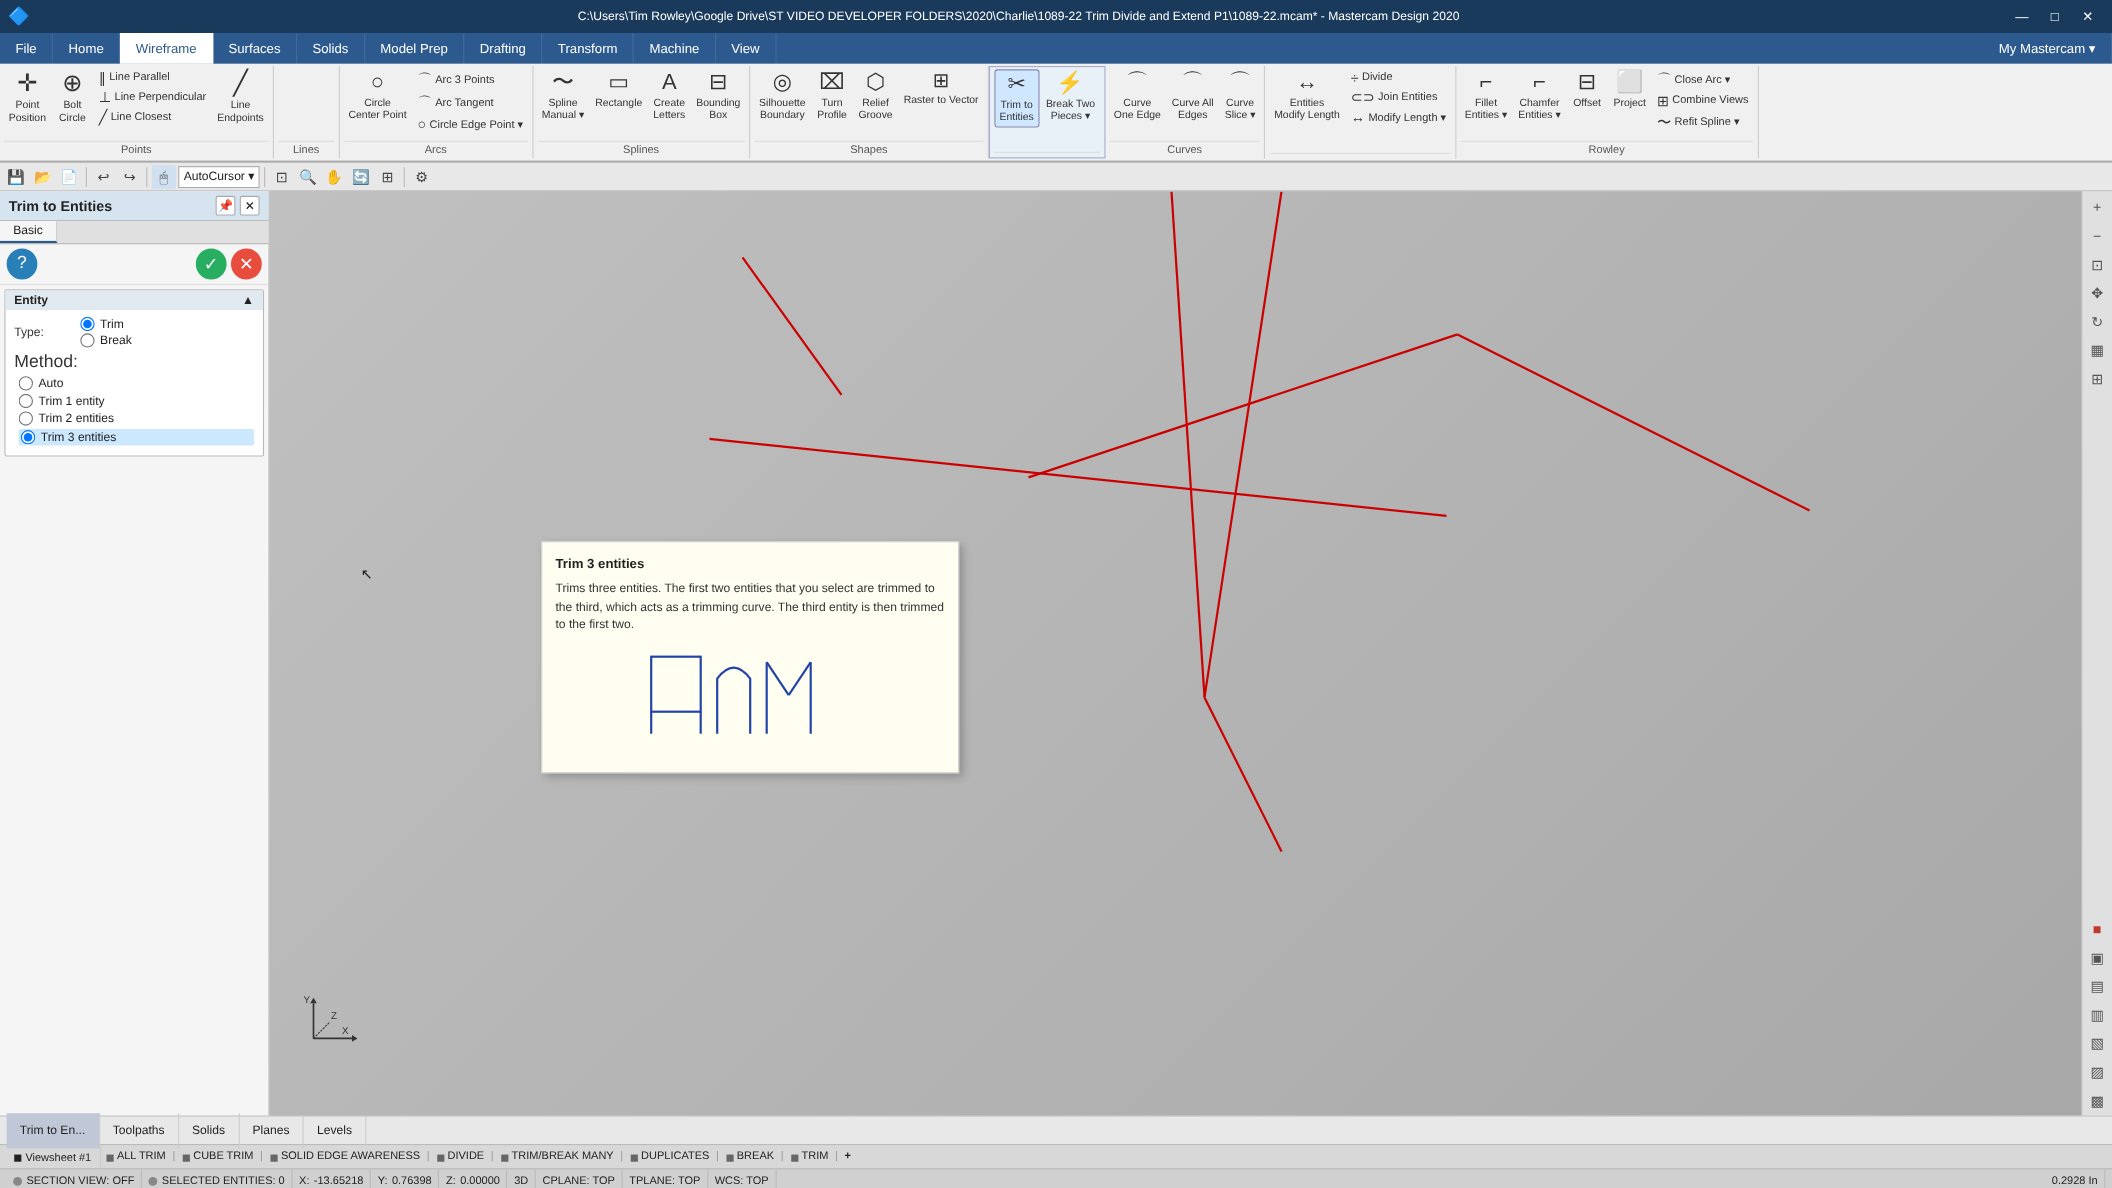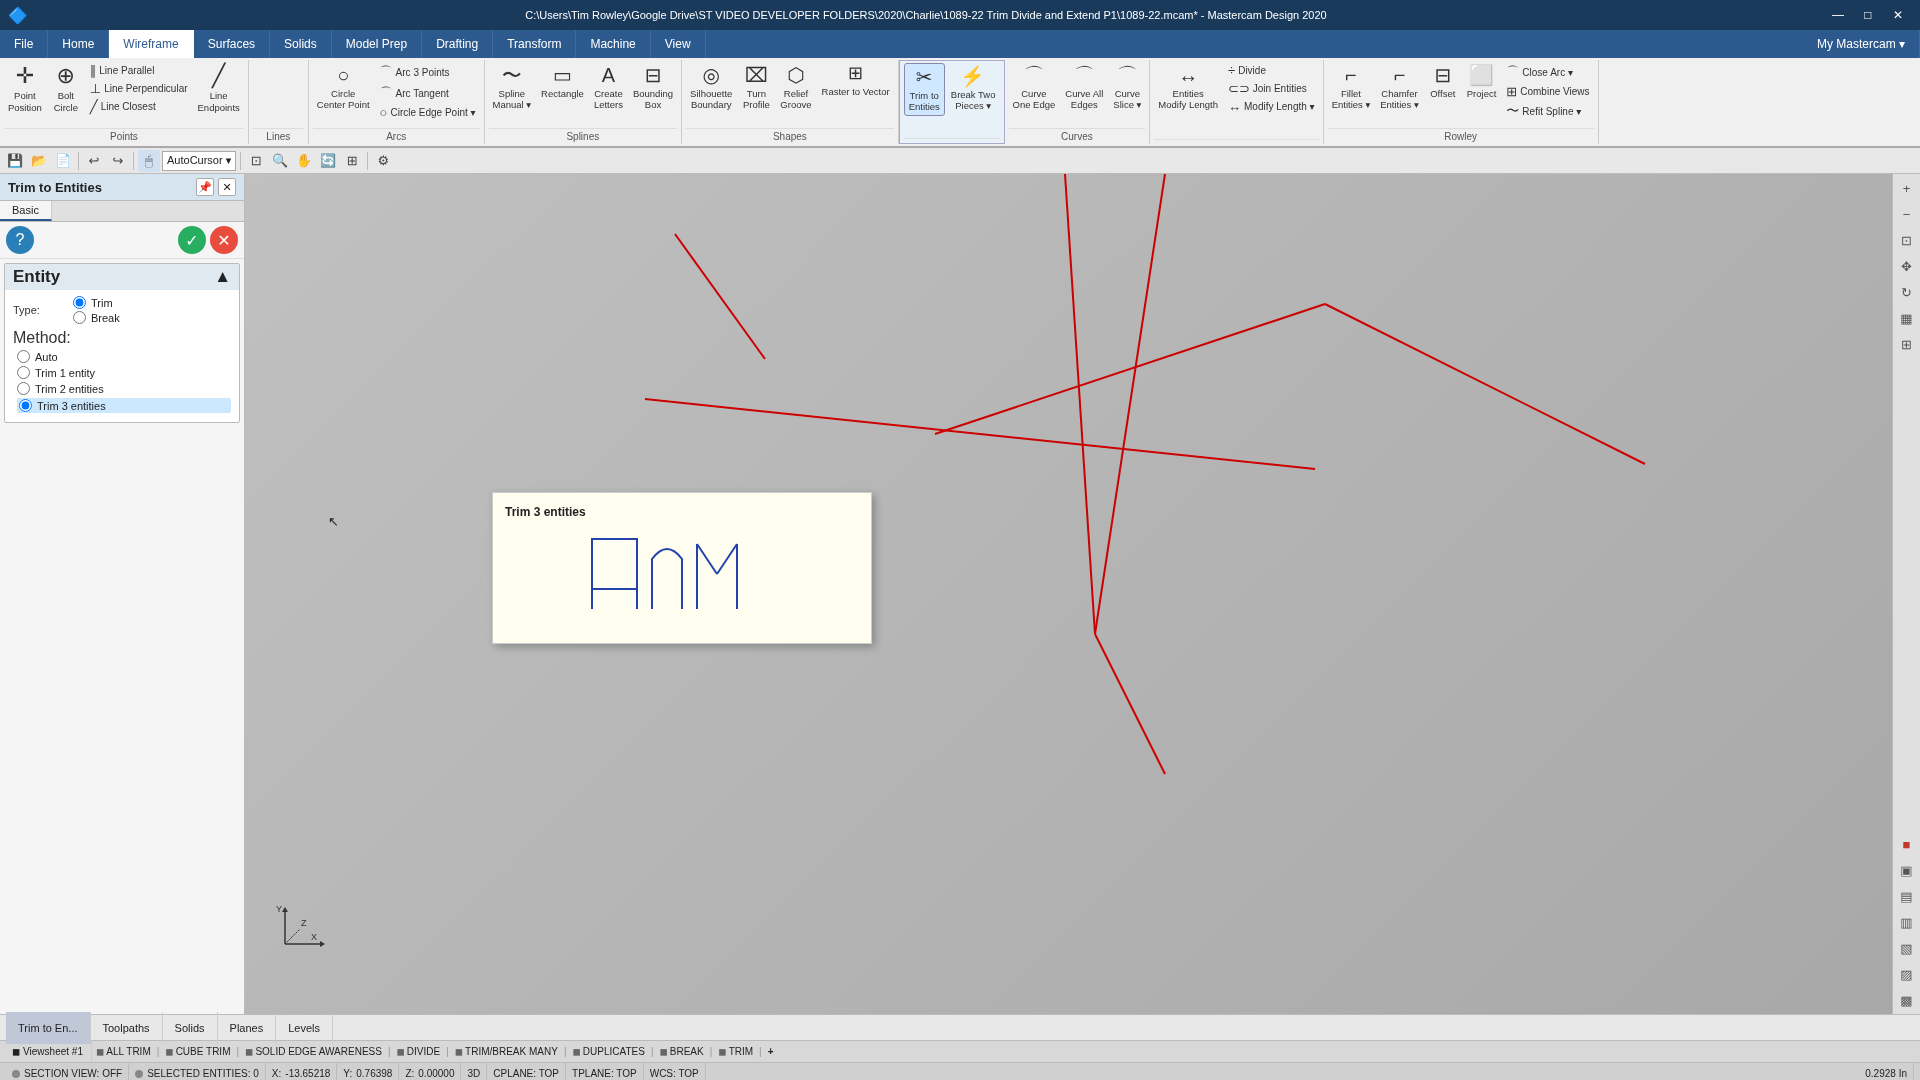--- a/index.html
+++ b/index.html
@@ -223,21 +223,21 @@
       border-radius: 2px;
       background: white;
     }
     .section-header {
       background: #e0e8f0;
       padding: 3px 8px;
       display: flex;
       justify-content: space-between;
       align-items: center;
       font-weight: bold;
-      font-size: 17px;
+      font-size: 11px;
       cursor: pointer;
     }
     .section-body { padding: 6px 8px; }
     .form-row {
       display: flex;
       align-items: center;
       margin-bottom: 5px;
     }
     .form-label {
       width: 60px;
@@ -746,20 +746,21 @@
           <line x1="10" y1="40" x2="25" y2="25" stroke="#333" stroke-width="1" stroke-dasharray="2,1"></line>
           <text x="26" y="22" font-size="9" fill="#333">Z</text>
         </svg>
       </div>
 
       <div id="cursor">↖</div>
     </div>
 
     <div id="tooltip-popup">
       <h3>Trim 3 entities</h3>
+      <p>Trims three entities. The first two entities that you select are trimmed to the third, which acts as a trimming curve. The third entity is then trimmed to the first two.</p>
       <div id="tooltip-diagram">
         
         <svg width="200" height="100" xmlns="http://www.w3.org/2000/svg">
 
           <rect x="10" y="10" width="45" height="50" fill="none" stroke="#2244aa" stroke-width="2"></rect>
           <line x1="10" y1="60" x2="10" y2="80" stroke="#2244aa" stroke-width="2"></line>
           <line x1="55" y1="60" x2="55" y2="80" stroke="#2244aa" stroke-width="2"></line>
 
           <path d="M70,80 L70,30 Q85,10 100,30 L100,80" fill="none" stroke="#2244aa" stroke-width="2"></path>
 

